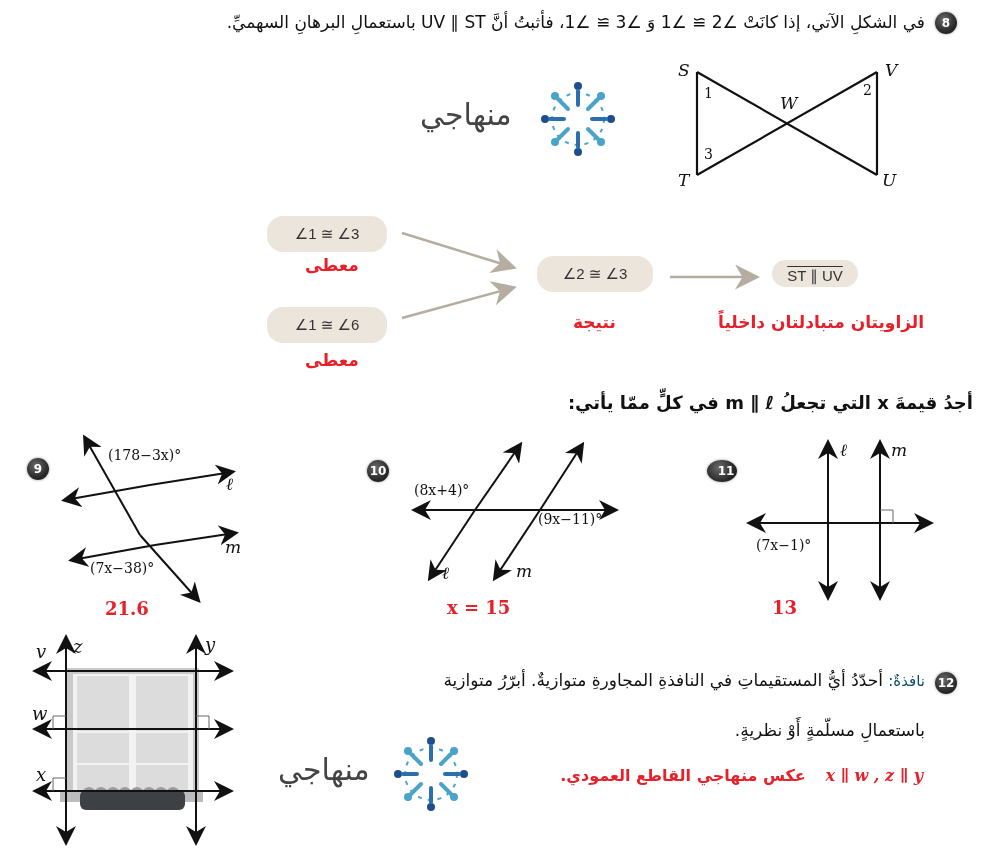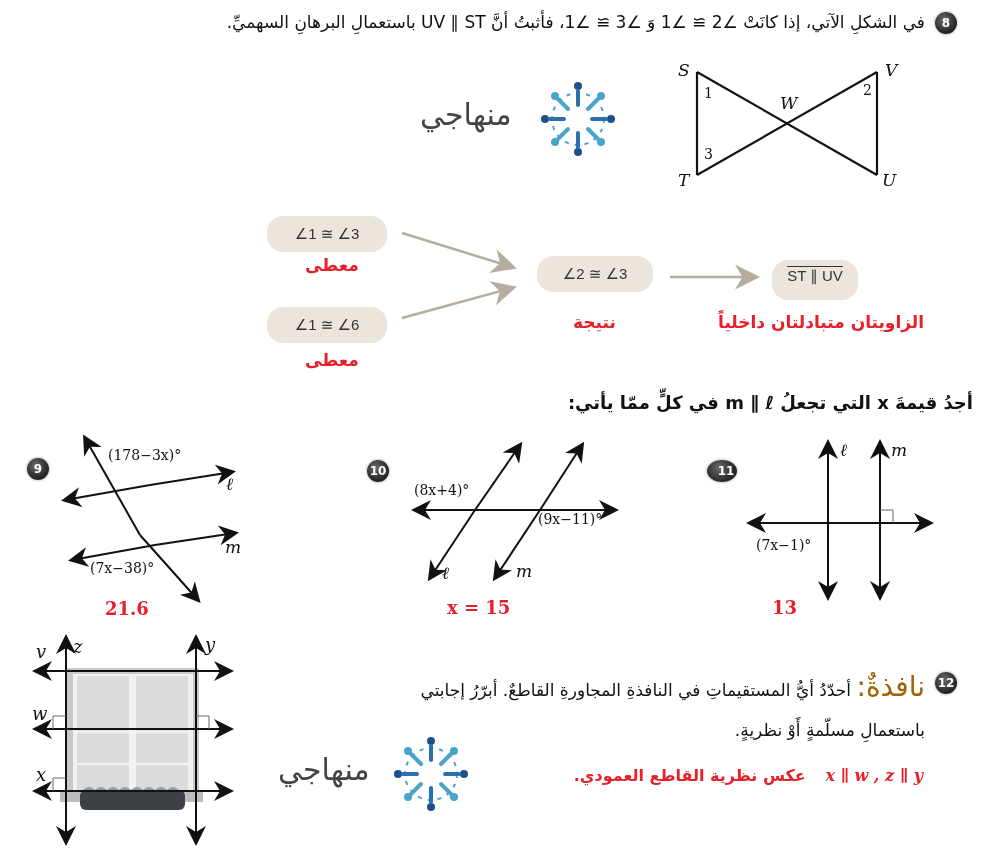--- a/index.html
+++ b/index.html
@@ -73,21 +73,21 @@
     </g>
   </svg>
 </div>
 
 <div class="pill" style="left:267px; top:216px; width:120px;">∠1 ≅ ∠3</div>
 <div class="abs ar red" style="left:305px; top:255px; font-size:17px;">معطى</div>
 <div class="pill" style="left:267px; top:307px; width:120px;">∠1 ≅ ∠6</div>
 <div class="abs ar red" style="left:305px; top:350px; font-size:17px;">معطى</div>
 <div class="pill" style="left:537px; top:256px; width:116px;">∠2 ≅ ∠3</div>
 <div class="abs ar red" style="left:573px; top:312px; font-size:17px;">نتيجة</div>
-<div class="pill" style="left:772px; top:260px; width:86px; height:40px; line-height:32px; text-decoration:overline;">ST ∥ UV</div>
+<div class="pill" style="left:772px; top:260px; width:86px; height:27px; line-height:32px; text-decoration:overline;">ST ∥ UV</div>
 <div class="abs ar red" style="left:718px; top:312px; font-size:17px;">الزاويتان متبادلتان داخلياً</div>
 
 <svg style="left:0; top:0;" width="985" height="400">
   <defs>
     <marker id="ah" markerWidth="10" markerHeight="10" refX="8" refY="5" orient="auto">
       <path d="M0,0 L10,5 L0,10 L3,5 z" fill="#b5ad9f"></path>
     </marker>
   </defs>
   <g stroke="#b5ad9f" stroke-width="2.5" fill="none">
     <line x1="402" y1="233" x2="512" y2="267" marker-end="url(#ah)"></line>
@@ -185,27 +185,27 @@
   </g>
 </svg>
 <div class="abs lbl ital" style="left:36px; top:641px; font-size:18px;">v</div>
 <div class="abs lbl ital" style="left:73px; top:636px; font-size:18px;">z</div>
 <div class="abs lbl ital" style="left:205px; top:634px; font-size:18px;">y</div>
 <div class="abs lbl ital" style="left:32px; top:703px; font-size:18px;">w</div>
 <div class="abs lbl ital" style="left:36px; top:764px; font-size:18px;">x</div>
 
 <div class="badge" style="left:935px; top:672px;">12</div>
 <div class="abs ar" style="right:60px; top:670px; font-size:17px;">
-  <span style="font-size:28px; color:#a16207;">نافذةٌ:</span>
-  <span>أحدّدُ أيُّ المستقيماتِ في النافذةِ المجاورةِ القاطعٌ. أبرّرُ إجابتي</span>
+  <span style="font-size:15px; color:#0c4a6e;">نافذةٌ:</span>
+  <span>أحدّدُ أيُّ المستقيماتِ في النافذةِ المجاورةِ متوازيةٌ. أبرّرُ متوازية</span>
 </div>
 <div class="abs ar" style="right:60px; top:720px; font-size:17px;">باستعمالِ مسلّمةٍ أَوْ نظريةٍ.</div>
 <div class="abs ar red" style="right:62px; top:766px; font-size:16px;">
   <span style="font-family:'DejaVu Serif',serif; font-style:italic; direction:ltr; unicode-bidi:embed; margin-left:14px;">x ∥ w   ,   z ∥ y</span>
-  <span>عكس نظرية القاطع العمودي.</span>
+  <span>عكس منهاجي القاطع العمودي.</span>
 </div>
 
 <div class="abs" style="left:278px; top:730px; width:200px; height:90px;">
   <div class="logo-text" style="position:absolute; left:0; top:22px;">منهاجي</div>
   <svg style="left:113px; top:4px;" width="80" height="80">
     <g transform="translate(40,40)">
       <circle r="26" fill="none" stroke="#4aa3c8" stroke-width="2" stroke-dasharray="4 6"></circle>
       <g fill="#1f4e8c">
           <circle cx="0" cy="-33" r="4"></circle>
           <circle cx="23" cy="-23" r="4" fill="#4aa3c8"></circle>

